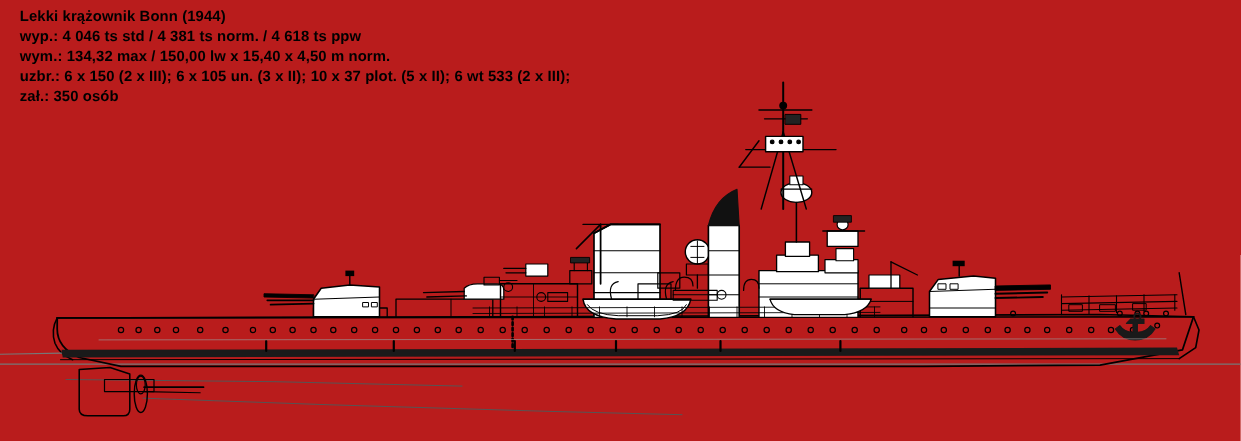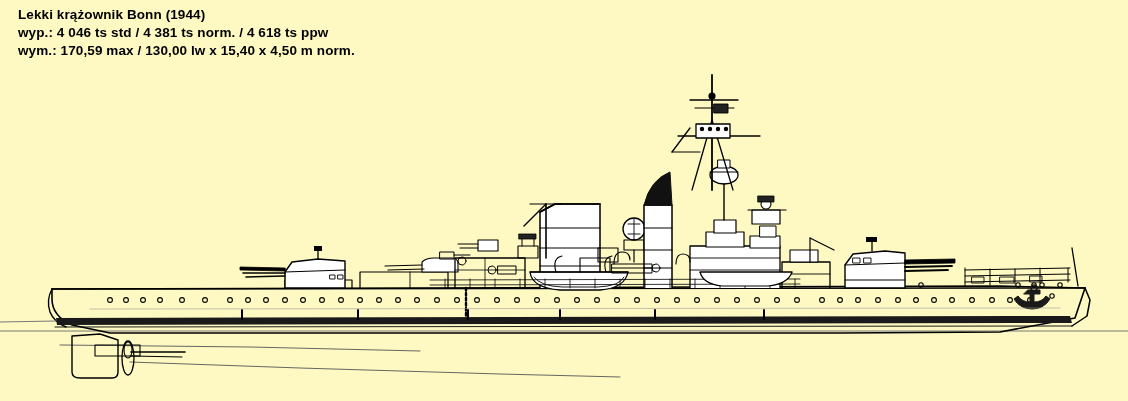--- a/index.html
+++ b/index.html
@@ -4,21 +4,21 @@
 <style>
   html, body {
     margin: 0;
     padding: 0;
     background: #ffffff;
   }
   #page {
     position: relative;
     width: 1128px;
     height: 401px;
-    background: #fef9c3;
+    background: #b91c1c;
     overflow: hidden;
     font-family: "Liberation Sans", sans-serif;
   }
   #spec-block {
     position: absolute;
     left: 18px;
     top: 6px;
     width: 680px;
   }
   .spec-line {
@@ -39,21 +39,23 @@
   }
 </style>
 </head>
 <body>
 
 <div id="page">
 
   <div id="spec-block">
     <div class="spec-line">Lekki krążownik Bonn (1944)</div>
     <div class="spec-line">wyp.: 4 046 ts std / 4 381 ts norm. / 4 618 ts ppw</div>
-    <div class="spec-line">wym.: 170,59 max / 130,00 lw x 15,40 x 4,50 m norm.</div>
+    <div class="spec-line">wym.: 134,32 max / 150,00 lw x 15,40 x 4,50 m norm.</div>
+    <div class="spec-line">uzbr.: 6 x 150 (2 x III); 6 x 105 un. (3 x II); 10 x 37 plot. (5 x II); 6 wt 533 (2 x III);</div>
+    <div class="spec-line">zał.: 350 osób</div>
   </div>
 
   <svg id="ship-drawing" viewBox="0 0 1128 401">
     <g fill="none" stroke="#000" stroke-width="1.2" stroke-linejoin="round" stroke-linecap="round">
 
       <line x1="0" y1="331" x2="1128" y2="331" stroke="#777" stroke-width="1"></line>
 
       <path d="M 52,289 L 52,299 Q 52,316 72,325 L 110,333 L 840,333 L 1000,332 L 1075,318 L 1085,288" stroke="#000" stroke-width="1.6"></path>
       <path d="M 52,289 L 1085,288" stroke="#000" stroke-width="1.5"></path>
 

